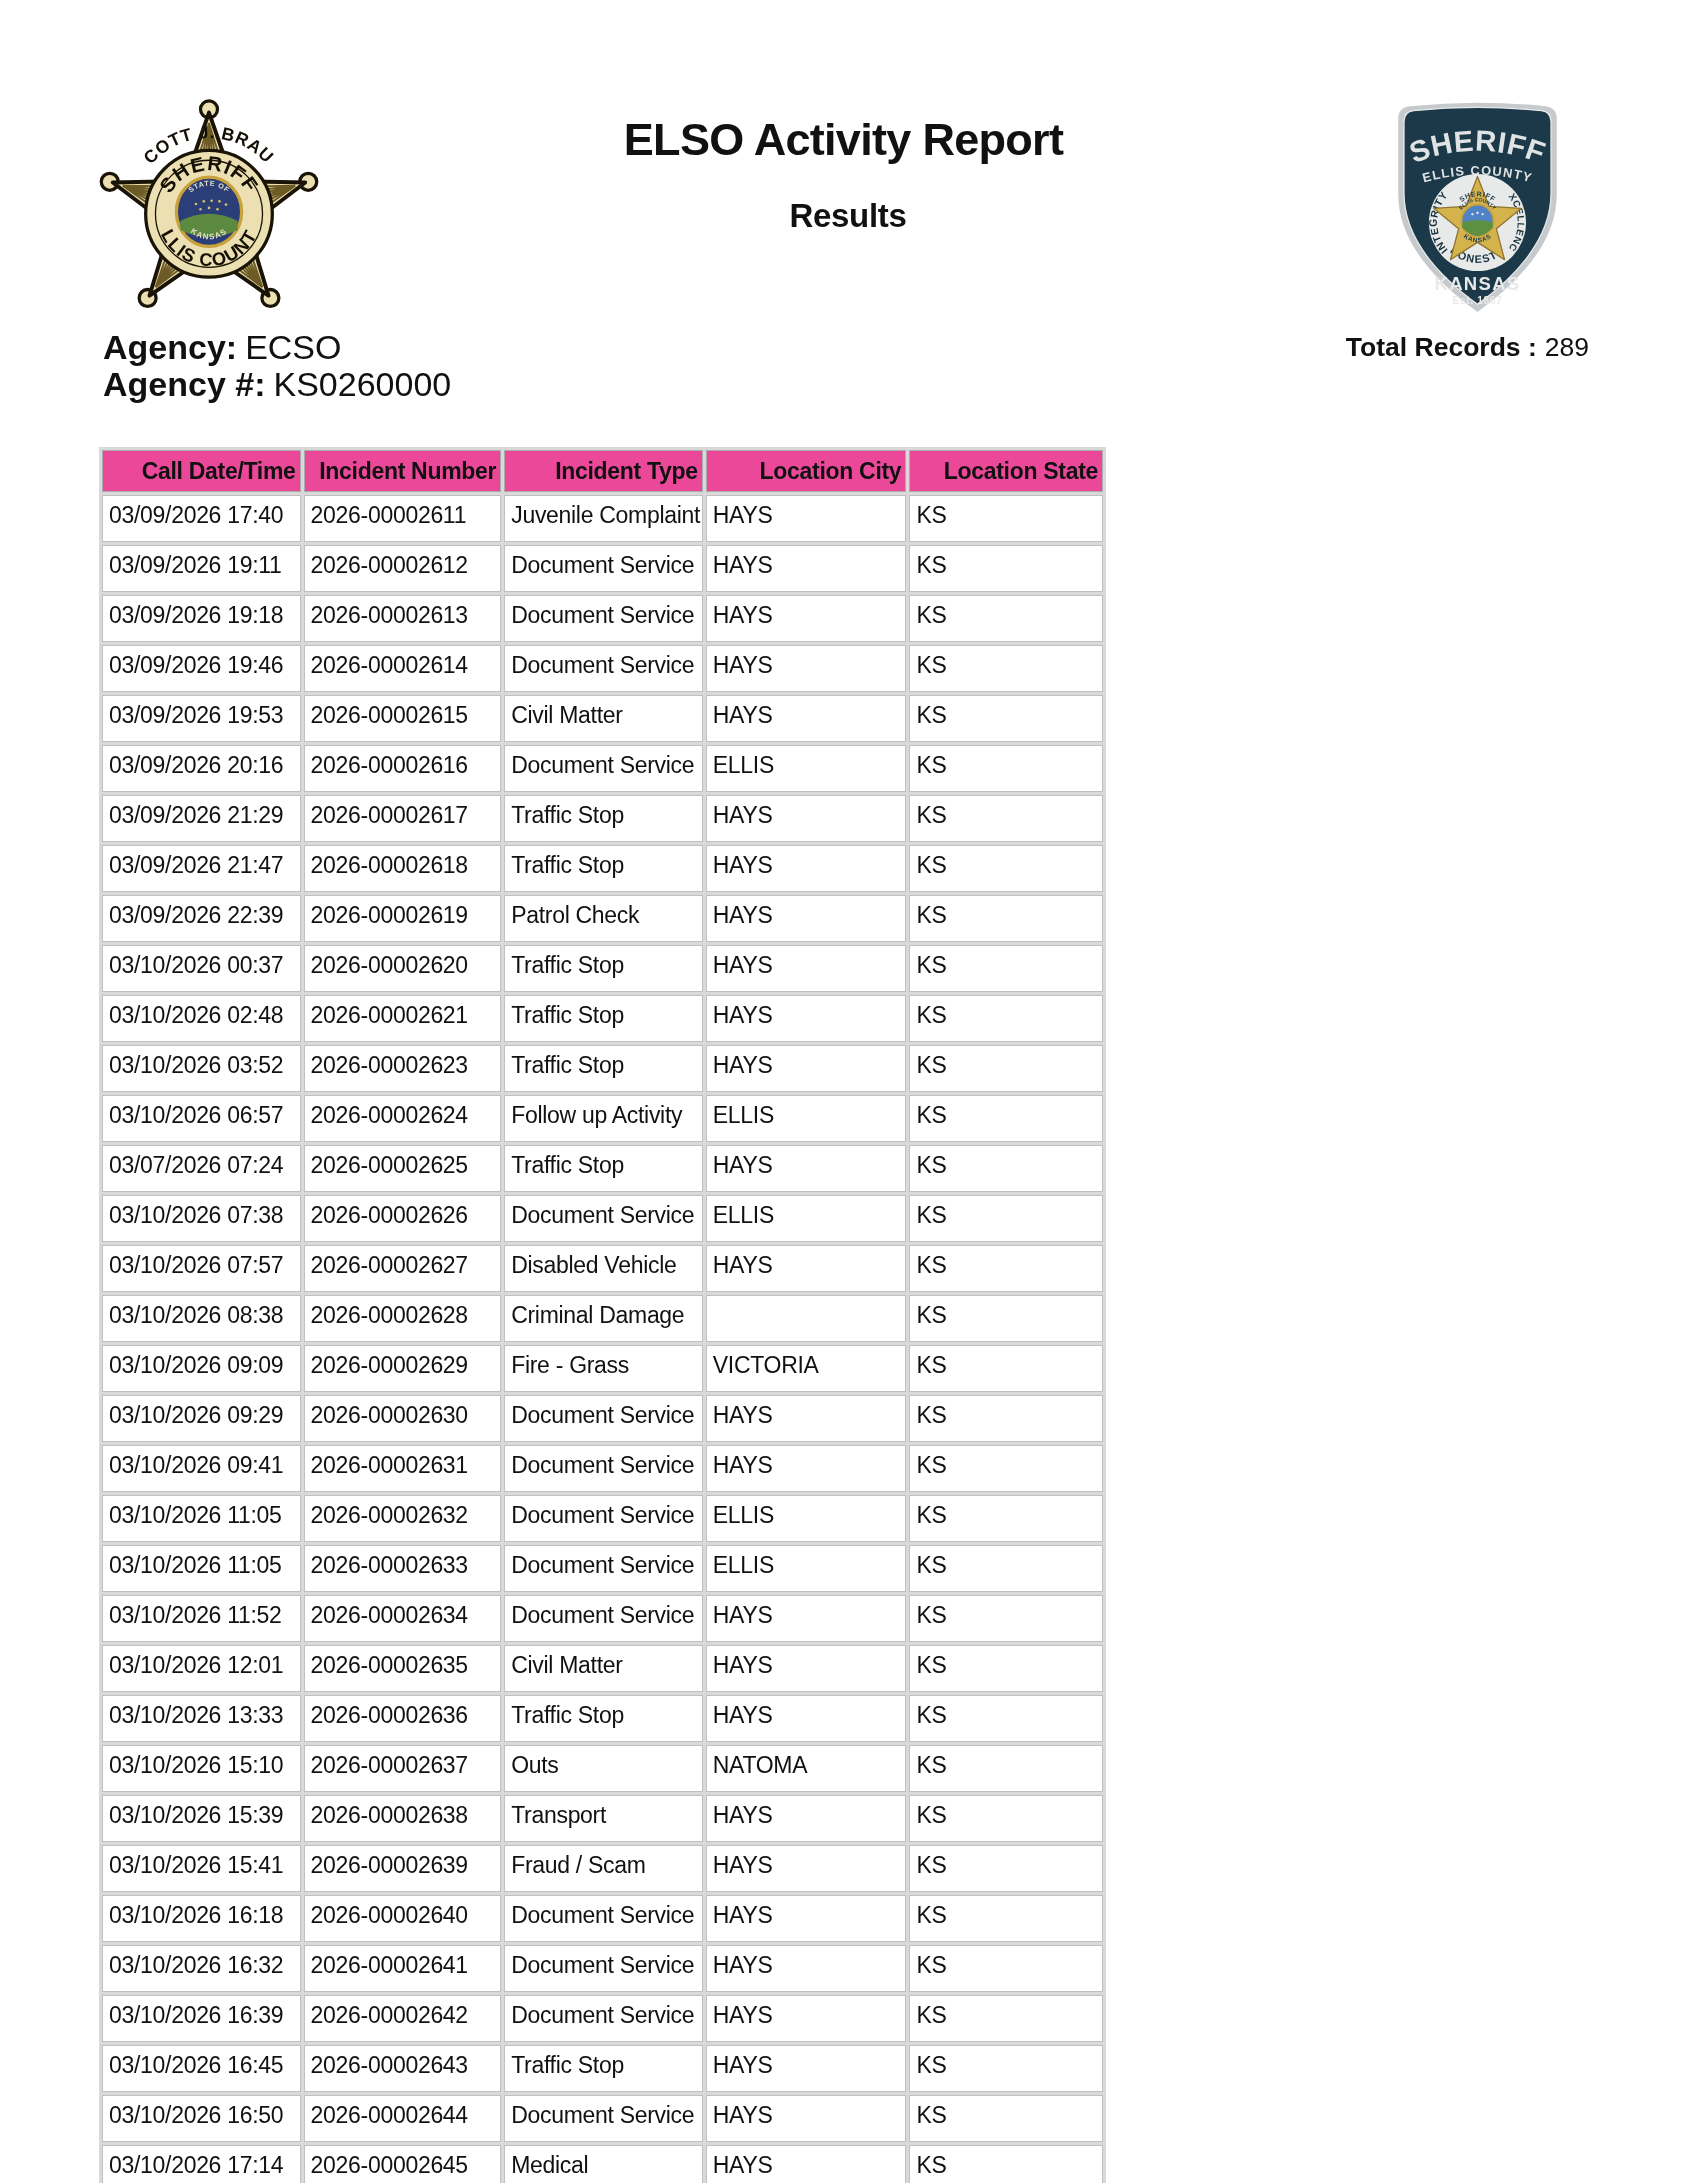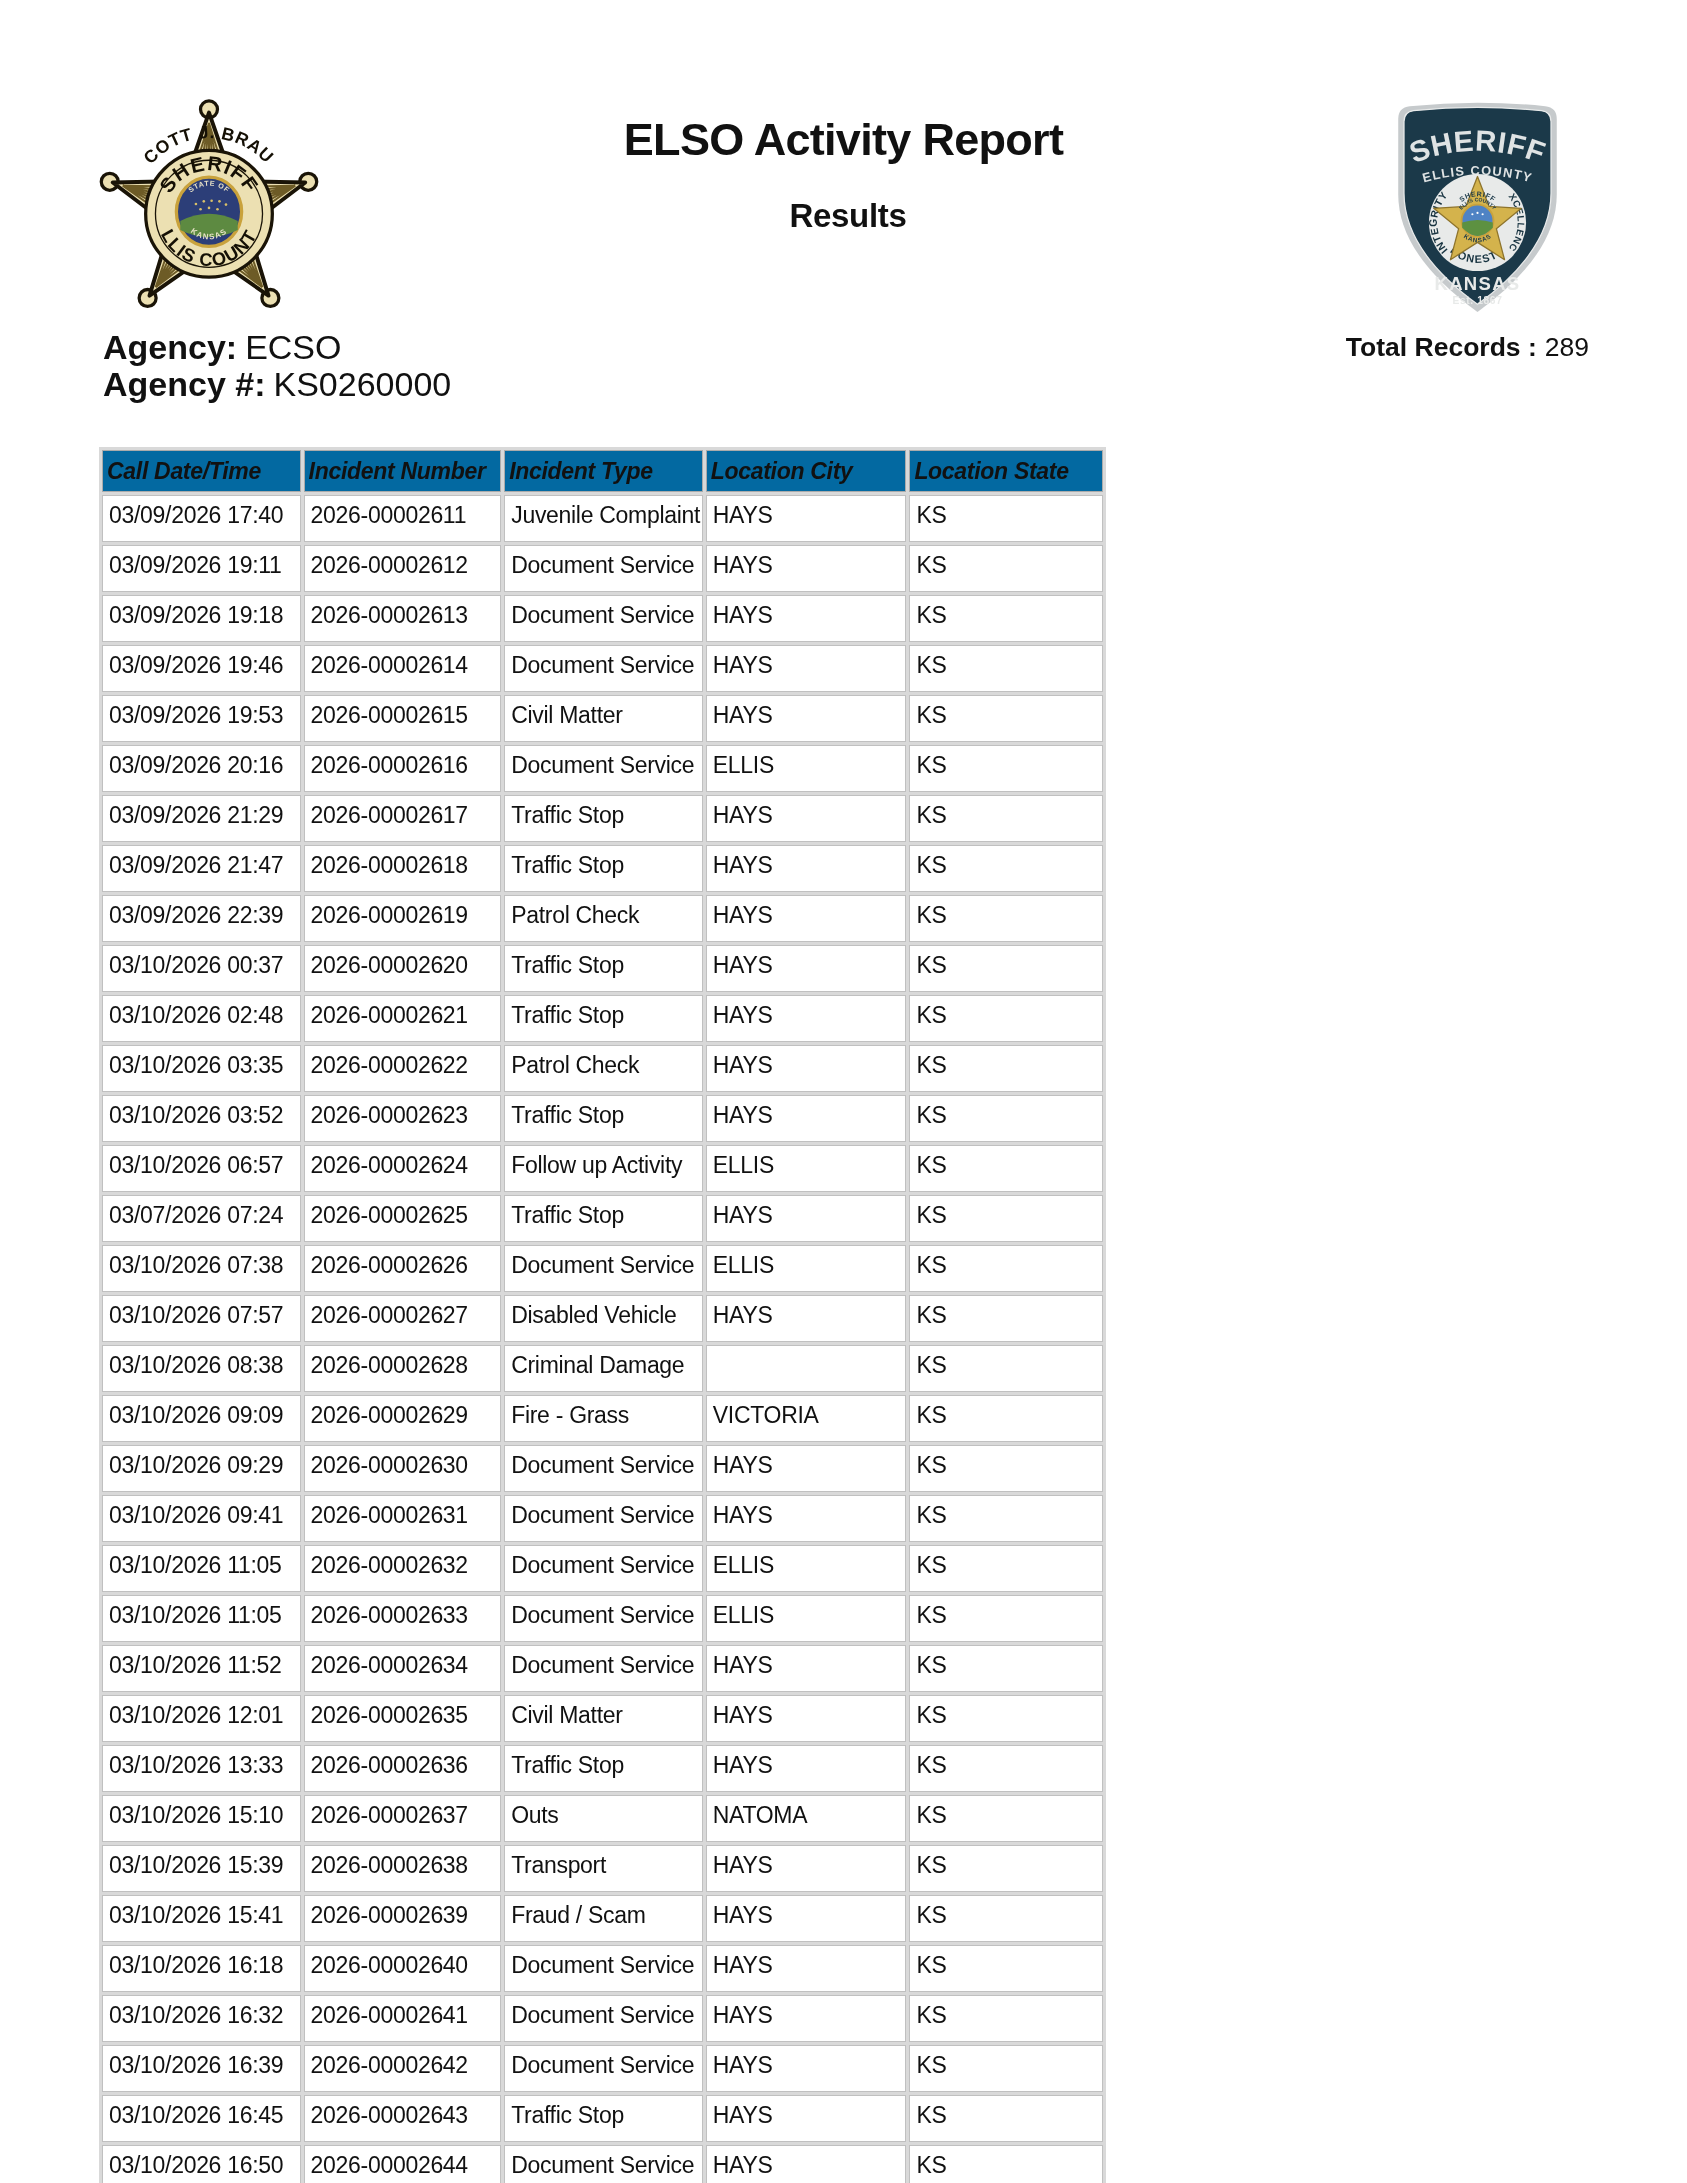--- a/index.html
+++ b/index.html
@@ -28,26 +28,26 @@
   .lbl{font-weight:bold;margin-right:8px;}
   
   .activity-table{
     position:absolute;left:99px;top:447px;
     border-collapse:separate;border-spacing:3.3px;
     background:#d9d9d9;
     table-layout:fixed;
     width:1007px;
   }
   .activity-table th{
-    background:#0369a1;
+    background:#ec4899;
     border:0.7px solid #ababab;
     height:40px;
     font-size:23px;font-weight:bold;letter-spacing:-0.3px;
-    text-align:left;vertical-align:middle;
-    padding:0 4px;white-space:nowrap;overflow:hidden;font-style:italic;
+    text-align:right;vertical-align:middle;
+    padding:0 4px;white-space:nowrap;overflow:hidden;
   }
   .activity-table td{
     background:#ffffff;
     border:0.7px solid #c0c0c0;
     height:39px;
     font-size:23px;letter-spacing:-0.3px;
     text-align:left;vertical-align:top;
     padding:6px 5.3px 0 6px;white-space:nowrap;overflow:hidden;
     line-height:26.5px;
   }
@@ -283,27 +283,20 @@
           <td>KS</td>
         </tr>
         <tr>
           <td>03/10/2026 02:48</td>
           <td>2026-00002621</td>
           <td>Traffic Stop</td>
           <td>HAYS</td>
           <td>KS</td>
         </tr>
         <tr>
-          <td>03/10/2026 03:35</td>
-          <td>2026-00002622</td>
-          <td>Patrol Check</td>
-          <td>HAYS</td>
-          <td>KS</td>
-        </tr>
-        <tr>
           <td>03/10/2026 03:52</td>
           <td>2026-00002623</td>
           <td>Traffic Stop</td>
           <td>HAYS</td>
           <td>KS</td>
         </tr>
         <tr>
           <td>03/10/2026 06:57</td>
           <td>2026-00002624</td>
           <td>Follow up Activity</td>

